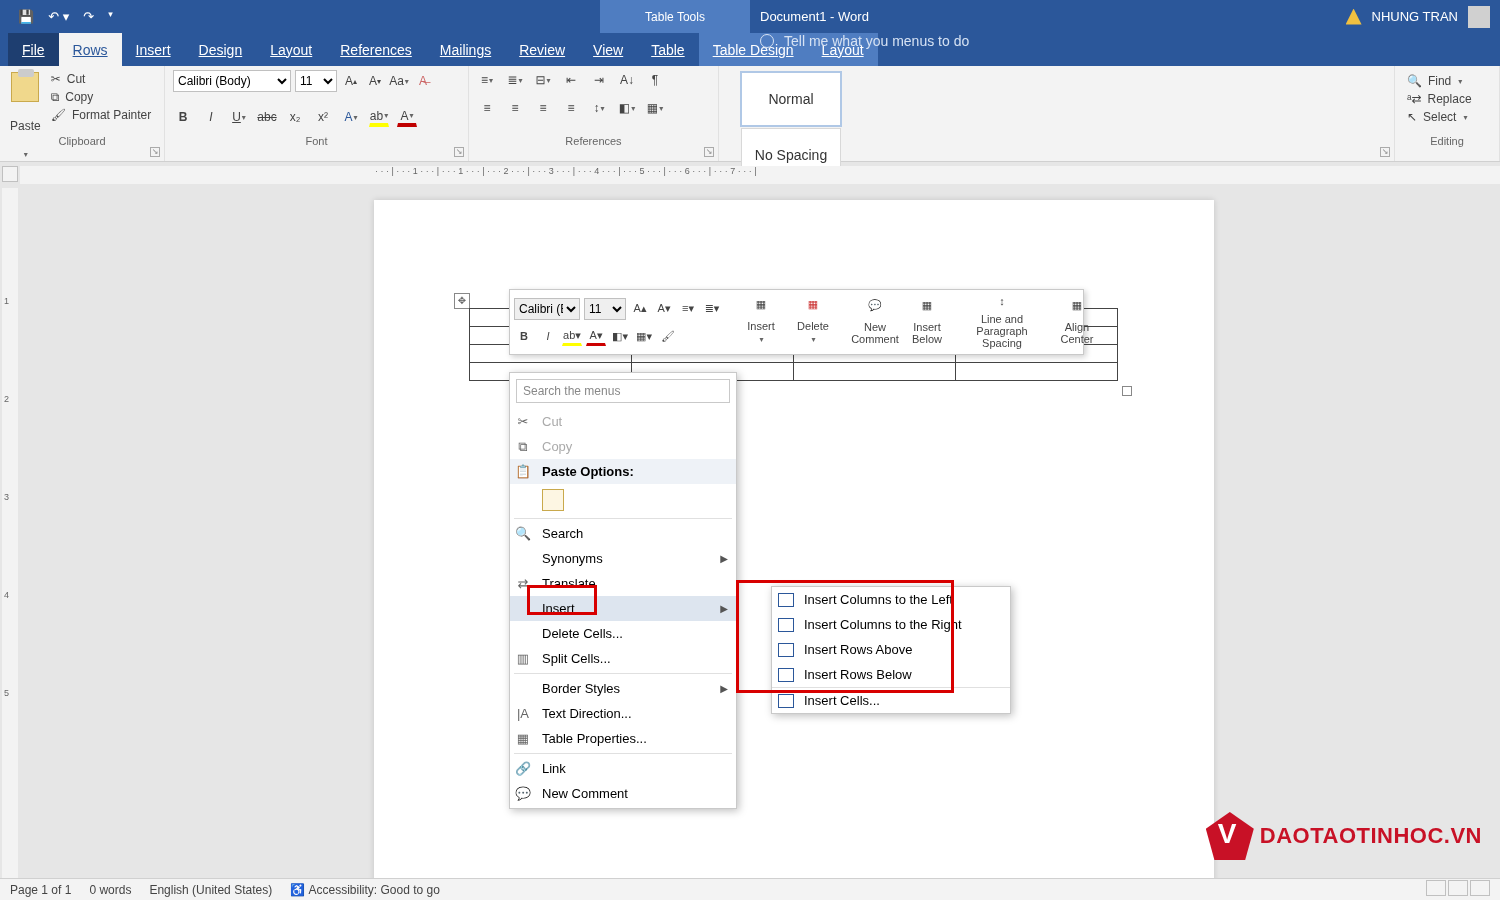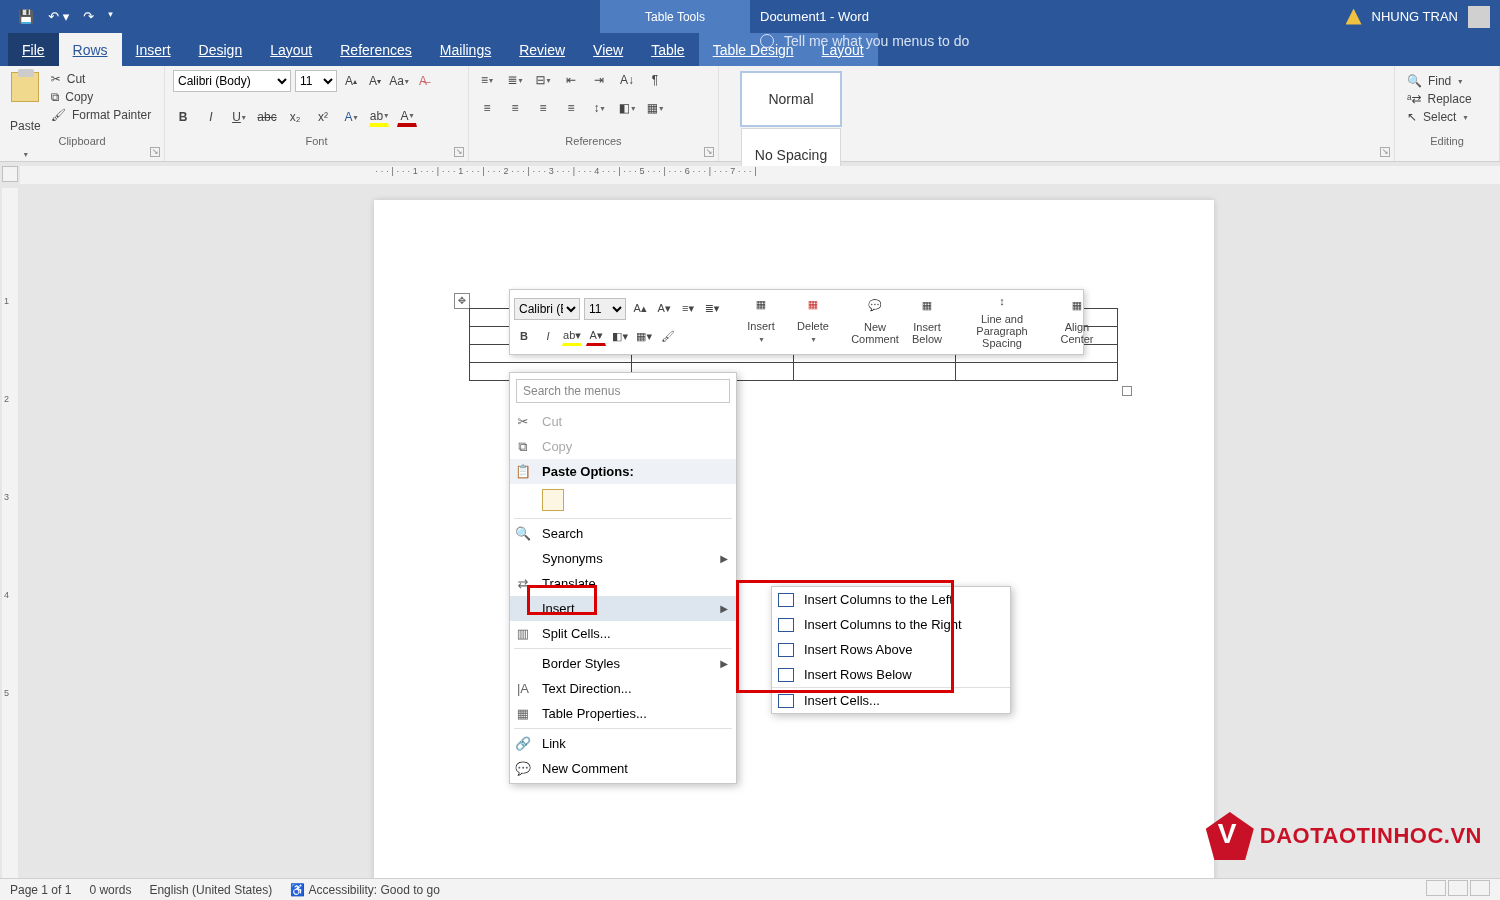--- a/index.html
+++ b/index.html
@@ -410,20 +410,24 @@
   <div class="mi">
       <span class="mico">⇄</span>
       <span>Translate</span>
     </div>
   <div class="mi hover">
       <span class="mico"></span>
       <span>Insert</span>
       <span class="arr">▶</span>
     </div>
   <div class="mi">
+      <span class="mico"></span>
+      <span>Delete Cells...</span>
+    </div>
+  <div class="mi">
       <span class="mico">▥</span>
       <span>Split Cells...</span>
     </div>
   <div class="divd"></div>
   <div class="mi">
       <span class="mico"></span>
       <span>Border Styles</span>
       <span class="arr">▶</span>
     </div>
   <div class="mi">

